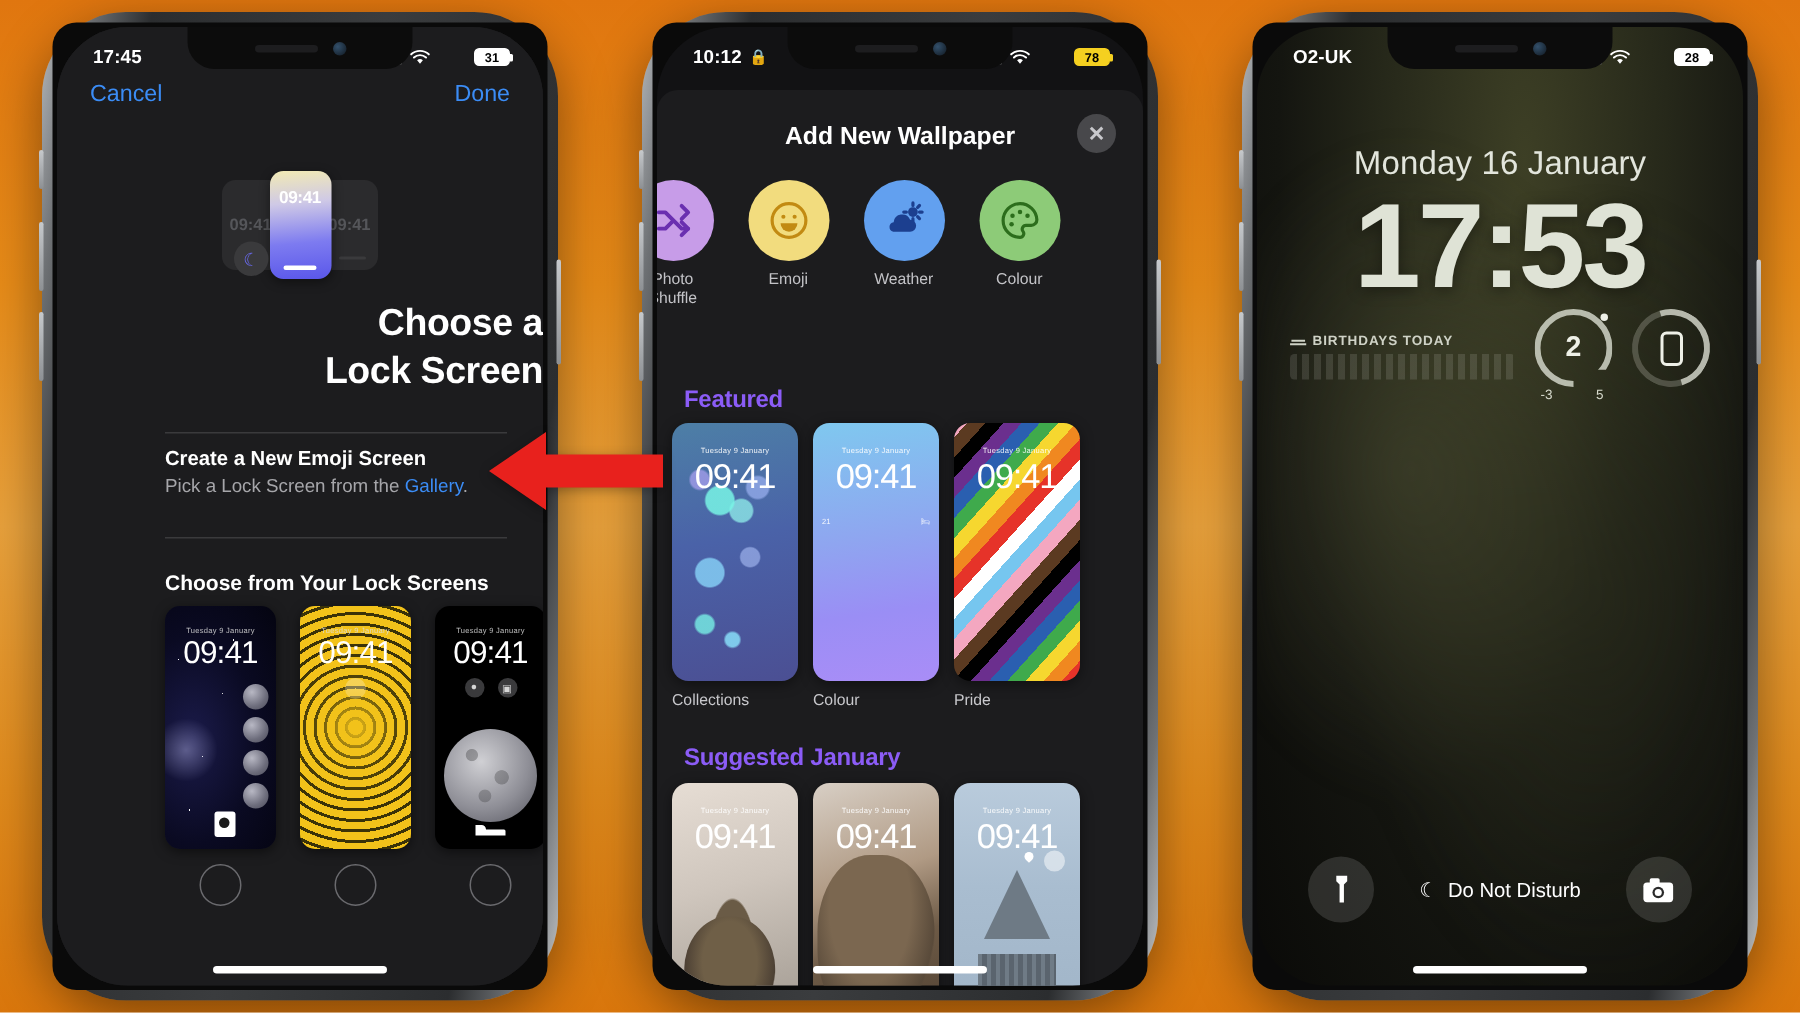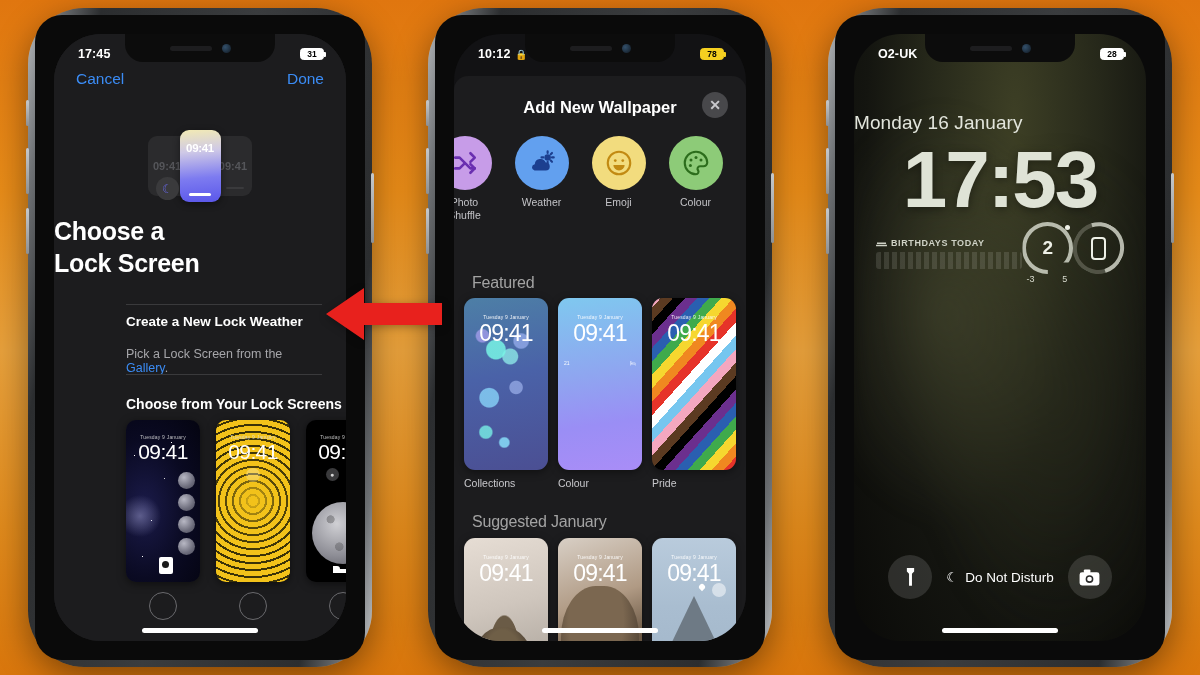--- a/index.html
+++ b/index.html
@@ -16,23 +16,23 @@
   
   .phone {
     position: absolute;
     border-radius: 56px;
     background: linear-gradient(100deg,#b9bcbf 0%,#6e7174 7%,#2b2d2f 16%,#3a3c3e 50%,#2b2d2f 84%,#6e7174 93%,#c3c6c9 100%);
     padding: 7px;
     box-shadow: 0 10px 34px rgba(0,0,0,.42);
   }
   .phone-inner {
     width: 100%; height: 100%;
-    border-radius: 27px;
+    border-radius: 16px;
     background: #0a0a0a;
-    padding: 19px;
+    padding: 3px;
     overflow: hidden;
     position: relative;
   }
   .screen {
     width: 100%; height: 100%;
     border-radius: 47px;
     overflow: hidden;
     position: relative;
     background: #000;
   }
@@ -154,35 +154,35 @@
   }
   .focus-badge {
     position: absolute; left: 16px; bottom: 2px;
     width: 23px; height: 23px; border-radius: 50%;
     background: #3a3a3c; z-index: 4;
     display: flex; align-items: center; justify-content: center;
     font-size: 12px; color: #6a6af0;
   }
   .p1-title {
     position: absolute; top: 182px; left: 0; right: 0;
-    text-align: left; color: #fff;
+    text-align: right; color: #fff;
     font-size: 25px; font-weight: 800; line-height: 1.26;
     letter-spacing: -.3px;
   }
   .p1-sep {
     position: absolute; left: 72px; right: 24px; height: 1px;
     background: #3a3a3c;
   }
   #sep1 { top: 270px; }
   #sep2 { top: 340px; }
   .p1-row-new {
     position: absolute; top: 280px; left: 72px; right: 20px;
   }
   .p1-row-new .r-title { color: #fff; font-size: 13.5px; font-weight: 700; }
-  .p1-row-new .r-sub { color: #a6a6aa; font-size: 12.5px; margin-top: 18px; }
+  .p1-row-new .r-sub { color: #a6a6aa; font-size: 12.5px; margin-top: 4px; }
   .p1-row-new .r-sub a { color: #3b8cf5; text-decoration: none; }
   .p1-choose-h {
     position: absolute; top: 362px; left: 72px;
     color: #fff; font-size: 14px; font-weight: 700;
   }
   .ls-grid {
     position: absolute; top: 386px; left: 72px;
     display: flex; gap: 16px;
   }
   .ls-thumb {
@@ -303,21 +303,21 @@
   }
   .tc-shuffle { background: #c79ce8; color: #6a2fb0; }
   .tc-emoji   { background: #f2dc7e; color: #c28a12; }
   .tc-weather { background: #62a0ef; color: #1c3f8f; }
   .tc-astro   { background: #000; }
   .tc-colour  { background: #8dcb78; color: #2c6d1c; }
   .type-label { font-size: 10.5px; color: #c3c3c7; line-height: 1.25; }
 
   .sect-h {
     position: absolute; left: 18px;
-    color: #a3a3a3; font-size: 16px; font-weight: 400; letter-spacing: -.2px;
+    color: #8b5cf6; font-size: 16px; font-weight: 700; letter-spacing: -.2px;
   }
   #featured-h  { top: 198px; }
   #suggested-h { top: 437px; }
   .wp-row {
     position: absolute; left: 0; right: 0;
     display: flex; gap: 10px; padding-left: 10px;
   }
   #featured-row  { top: 222px; }
   #suggested-row { top: 462px; }
   .wp-card { flex: 0 0 auto; width: 84px; }
@@ -417,22 +417,22 @@
       radial-gradient(ellipse at 55% 14%, #3d3f25 0%, #26281a 38%, #141510 65%, #0a0a08 100%);
   }
   .p3-blur {
     position:absolute; inset: 0;
     background:
       radial-gradient(ellipse at 30% 46%, rgba(90,92,60,.38) 0%, transparent 45%),
       radial-gradient(ellipse at 70% 60%, rgba(40,42,28,.5) 0%, transparent 50%);
     filter: blur(10px);
   }
   .p3-date {
-    position: absolute; top: 78px; left: 0; right: 0; text-align: left;
-    color: #e2e5dc; font-size: 19px; font-weight: 400; letter-spacing: .1px;
+    position: absolute; top: 78px; left: 0; right: 0; text-align: center;
+    color: #e2e5dc; font-size: 22px; font-weight: 400; letter-spacing: .1px;
   }
   .p3-time {
     position: absolute; top: 100px; left: 0; right: 0; text-align: center;
     color: #dfe3d6; font-size: 80px; font-weight: 600; letter-spacing: -2px;
     text-shadow: 0 2px 10px rgba(0,0,0,.4);
   }
   .p3-widgets {
     position: absolute; top: 188px; left: 22px; right: 22px;
     display: flex; align-items: center; justify-content: space-between;
   }
@@ -556,21 +556,21 @@
         </div>
 
         <div class="p1-title">
           <div>Choose a</div>
           <div>Lock Screen</div>
         </div>
 
         <div class="p1-sep" id="sep1"></div>
 
         <div class="p1-row-new">
-          <div class="r-title">Create a New Lock Weather</div>
+          <div class="r-title">Create a New Emoji Screen</div>
           <div class="r-sub"><span>Pick a Lock Screen from the </span><a href="#">Gallery</a><span>.</span></div>
         </div>
 
         <div class="p1-sep" id="sep2"></div>
 
         <div class="p1-choose-h">Choose from Your Lock Screens</div>
 
         <div class="ls-grid">
           <div class="ls-thumb th-astro">
             <div class="sun-rays"></div>
@@ -660,39 +660,39 @@
                 <path d="M3 7h4l10 10h4"></path>
                   <path d="M3 17h4l4-4"></path>
                   <path d="M17 3l4 4-4 4"></path>
                   <path d="M17 13l4 4-4 4"></path>
               </svg>
             </div>
             <div class="type-label" style="white-space:pre-line">Photo
 Shuffle</div>
           </div>
           <div class="type-item">
-            <div class="type-circle tc-weather">
-              <svg width="30" height="30" viewBox="0 0 24 24" fill="none" stroke="#1c3f8f" stroke-width="1.7" stroke-linecap="round">
-                <circle cx="16.5" cy="7.5" r="2.6" fill="#1c3f8f" stroke="none"></circle>
-                <path d="M16.5 2.6v1.4M16.5 11v1.4M21.4 7.5H20M13 7.5h-1.4M20 4l-1 1M20 11l-1-1"></path>
-                <path d="M6 18h9a3.2 3.2 0 0 0 0-6.4 4.6 4.6 0 0 0-8.8 1.3A2.6 2.6 0 0 0 6 18Z" fill="#1c3f8f" stroke="none"></path>
-              </svg>
-            </div>
-            <div class="type-label">Weather</div>
-          </div>
-          <div class="type-item">
             <div class="type-circle tc-emoji">
               <svg width="30" height="30" viewBox="0 0 24 24" fill="none" stroke="#c28a12" stroke-width="1.7">
                 <circle cx="12" cy="12" r="9"></circle>
                   <circle cx="9" cy="10" r="1.1" fill="#c28a12" stroke="none"></circle>
                 <circle cx="15" cy="10" r="1.1" fill="#c28a12" stroke="none"></circle>
                 <path d="M7.5 13.5 a4.5 4.5 0 0 0 9 0 Z" fill="#c28a12" stroke="none"></path>
               </svg>
             </div>
             <div class="type-label">Emoji</div>
+          </div>
+          <div class="type-item">
+            <div class="type-circle tc-weather">
+              <svg width="30" height="30" viewBox="0 0 24 24" fill="none" stroke="#1c3f8f" stroke-width="1.7" stroke-linecap="round">
+                <circle cx="16.5" cy="7.5" r="2.6" fill="#1c3f8f" stroke="none"></circle>
+                <path d="M16.5 2.6v1.4M16.5 11v1.4M21.4 7.5H20M13 7.5h-1.4M20 4l-1 1M20 11l-1-1"></path>
+                <path d="M6 18h9a3.2 3.2 0 0 0 0-6.4 4.6 4.6 0 0 0-8.8 1.3A2.6 2.6 0 0 0 6 18Z" fill="#1c3f8f" stroke="none"></path>
+              </svg>
+            </div>
+            <div class="type-label">Weather</div>
           </div>
           <div class="type-item">
             <div class="type-circle tc-colour">
               <svg width="30" height="30" viewBox="0 0 24 24" fill="none" stroke="#2c6d1c" stroke-width="1.7">
                 <path d="M12 3a9 9 0 1 0 0 18 2 2 0 0 0 1.6-3.2 2 2 0 0 1 1.6-3.2H18a3 3 0 0 0 3-3A9 9 0 0 0 12 3Z"></path>
                 <circle cx="8" cy="9.5" r="1.2" fill="#2c6d1c" stroke="none"></circle>
                 <circle cx="12" cy="7.5" r="1.2" fill="#2c6d1c" stroke="none"></circle>
                 <circle cx="16" cy="9.5" r="1.2" fill="#2c6d1c" stroke="none"></circle>
                 <circle cx="7.5" cy="14" r="1.2" fill="#2c6d1c" stroke="none"></circle>
               </svg>

